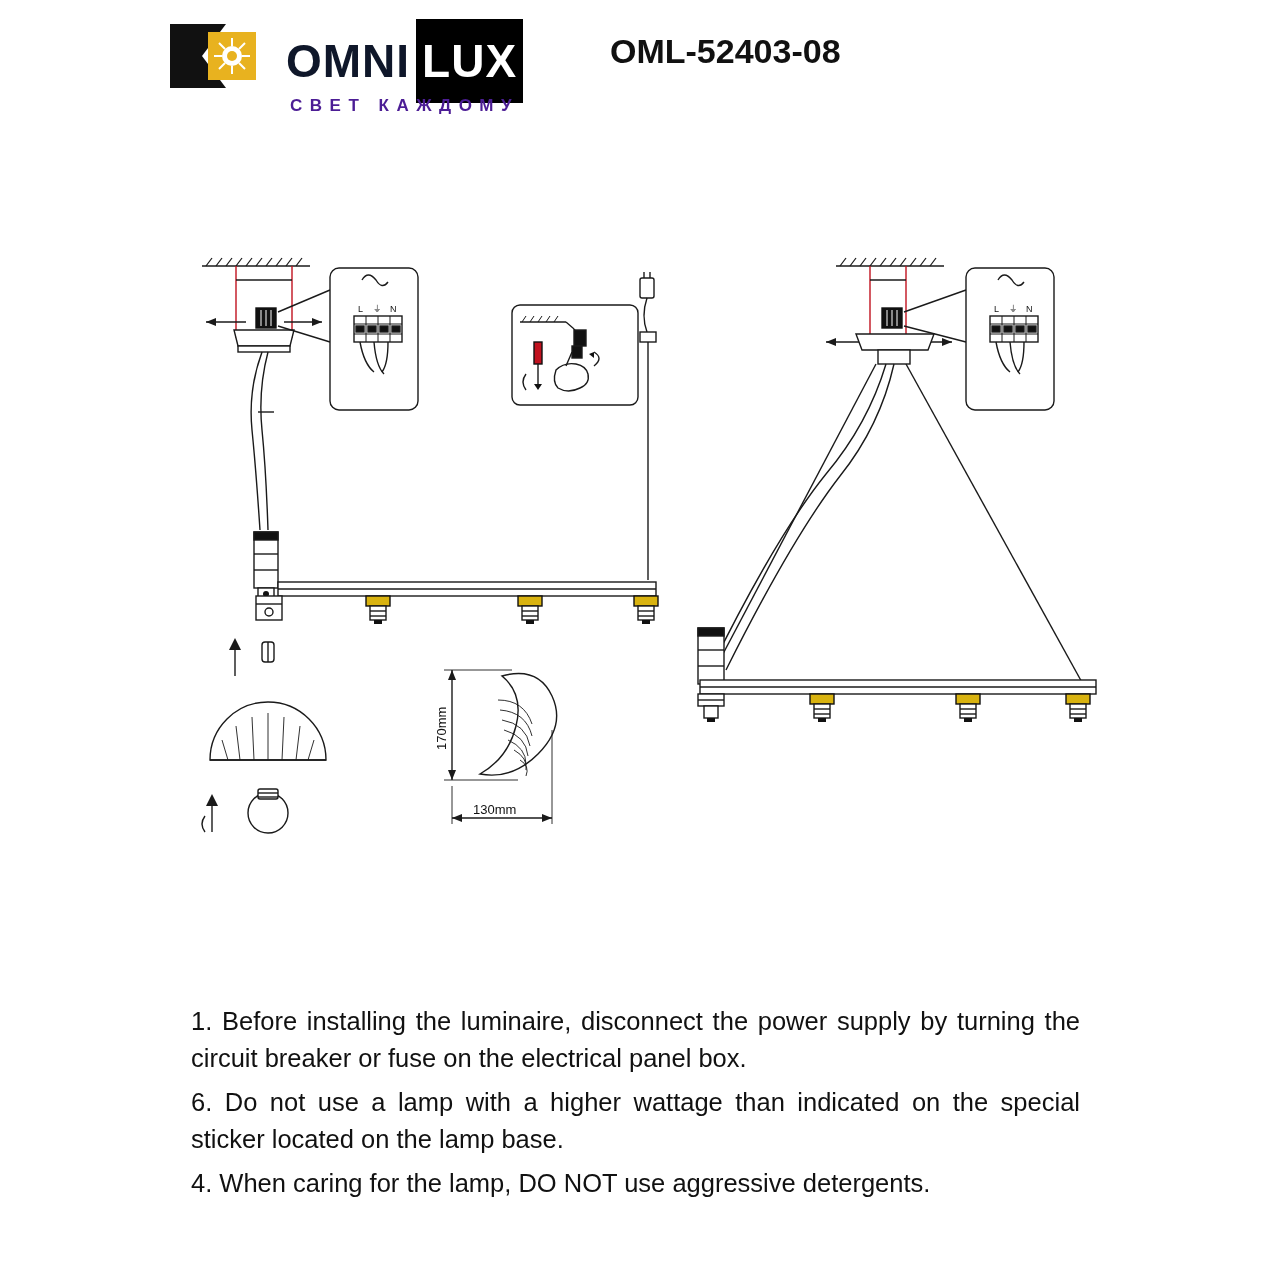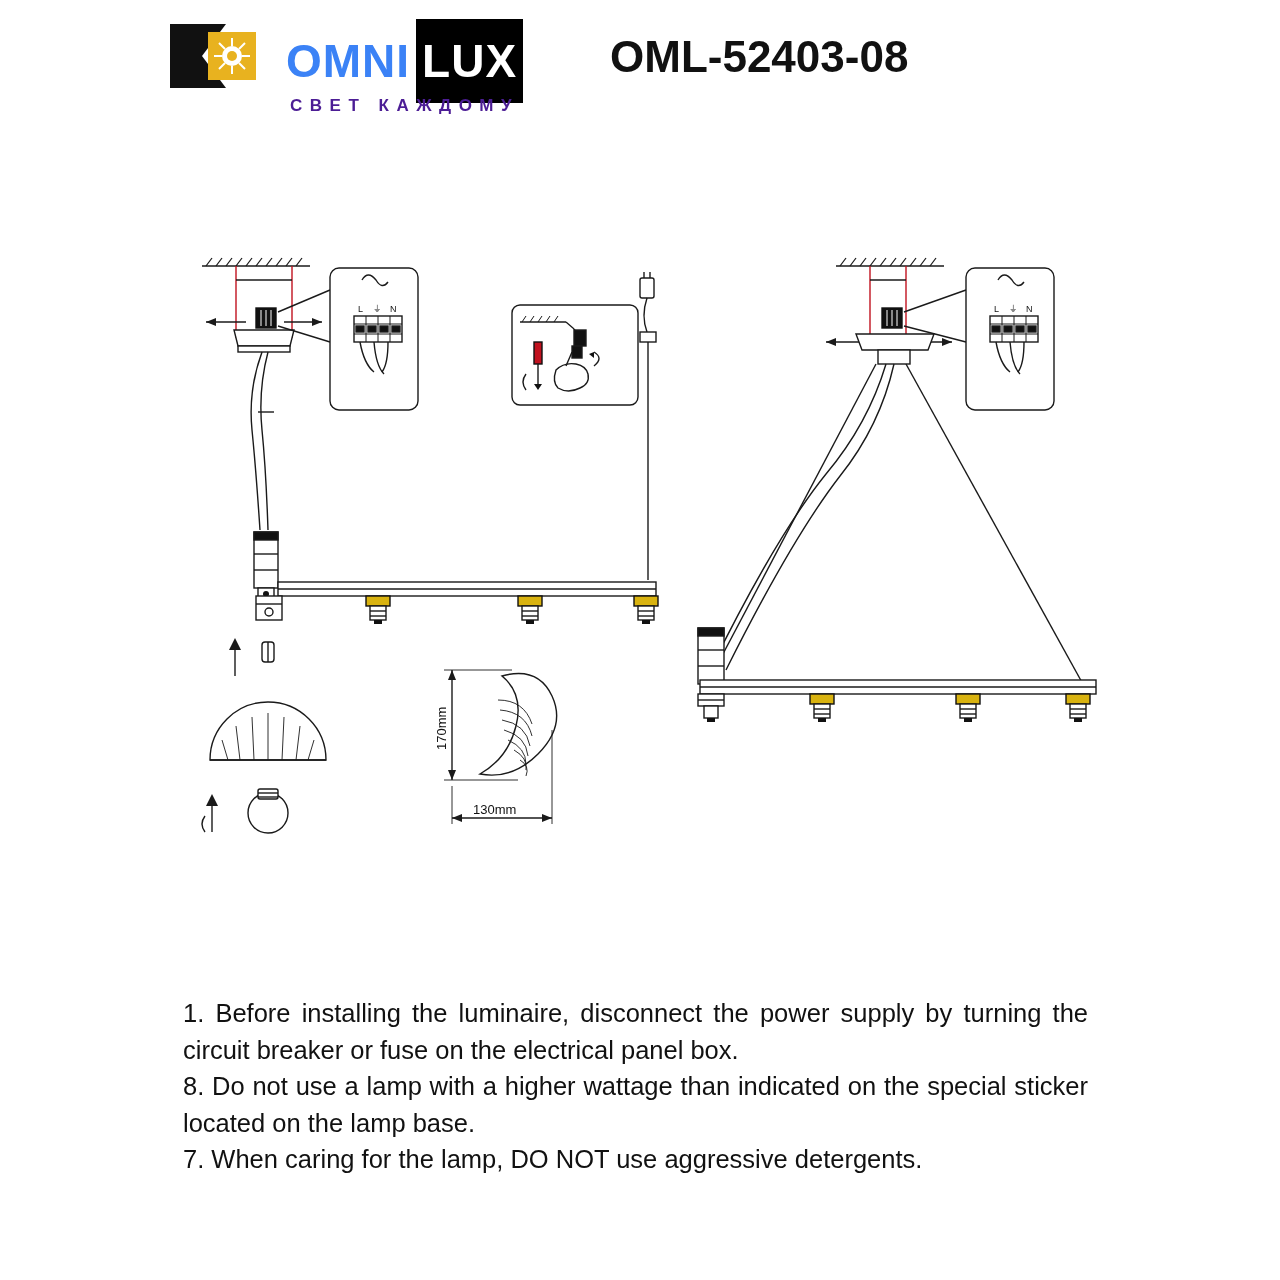--- a/index.html
+++ b/index.html
@@ -39,42 +39,42 @@
   .logo-words {
     position: absolute;
     left: 118px;
     top: 18px;
     font-size: 46px;
     font-weight: bold;
     letter-spacing: 1px;
     line-height: 46px;
     white-space: nowrap;
   }
-  .logo-omni { color: #3b82f6; }
+  .logo-omni { color: #0f172a; }
   .logo-lux {
     color: #ffffff;
     background: #000000;
     padding: 16px 6px;
     margin-left: 6px;
   }
   .logo-tagline {
     position: absolute;
     left: 122px;
     top: 76px;
     font-size: 17px;
     font-weight: bold;
     letter-spacing: 7.5px;
     color: #4c1d95;
     white-space: nowrap;
   }
   .model-code {
     position: absolute;
     left: 610px;
     top: 32px;
-    font-size: 44px;
+    font-size: 34px;
     font-weight: bold;
     letter-spacing: 0px;
     color: #111;
     white-space: nowrap;
   }
 
   
   .drawing {
     position: absolute;
     left: 0;
@@ -90,21 +90,21 @@
     left: 183px;
     top: 995px;
     width: 905px;
     font-size: 25.5px;
     line-height: 36.5px;
     color: #111;
     text-align: justify;
     text-justify: inter-word;
   }
   .notes p {
-    margin: 0;
+    margin: 8px;
   }
 </style>
 </head>
 <body>
 
 <div class="header">
   <div class="logo-block">
     <div class="logo-mark">
       <svg width="110" height="72" viewBox="0 0 110 72">
         <polygon points="2,4 58,4 34,36 58,68 2,68 2,4" fill="#111111"></polygon>
@@ -442,15 +442,15 @@
       <line x1="552" y1="600" x2="552" y2="694" stroke-width="0.9"></line>
       <text x="473" y="684" font-family="'Liberation Sans', sans-serif" font-size="13" fill="#111" stroke="none">130mm</text>
     </g>
 
   </g>
 </svg>
 </div>
 
 <div class="notes">
   <p>1. Before installing the luminaire, disconnect the power supply by turning the circuit breaker or fuse on the electrical panel box.</p>
-  <p>8. Do not use a lamp with a higher wattage than indicated on the special sticker located on the lamp base.</p>
-  <p>7. When caring for the lamp, DO NOT use aggressive detergents.</p>
+  <p>6. Do not use a lamp with a higher wattage than indicated on the special sticker located on the lamp base.</p>
+  <p>4. When caring for the lamp, DO NOT use aggressive detergents.</p>
 </div>
 
 </body></html>

